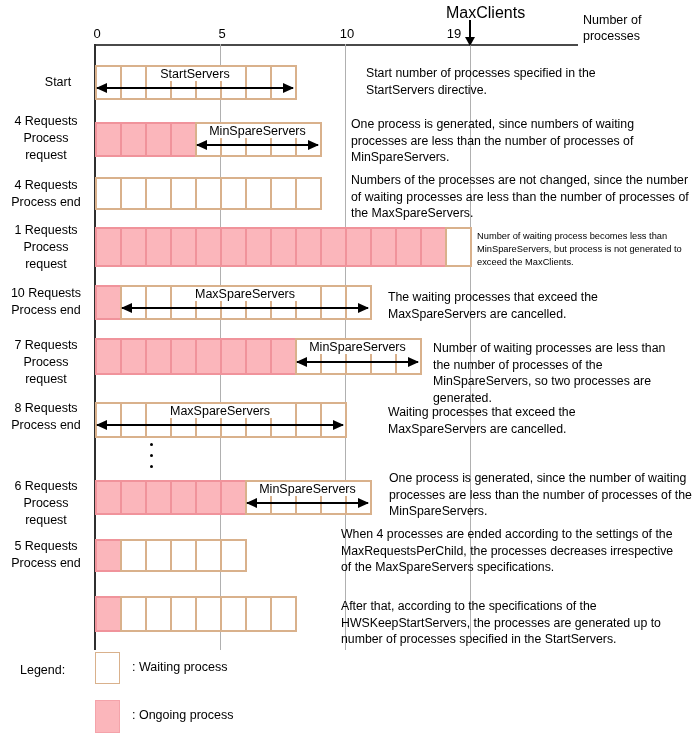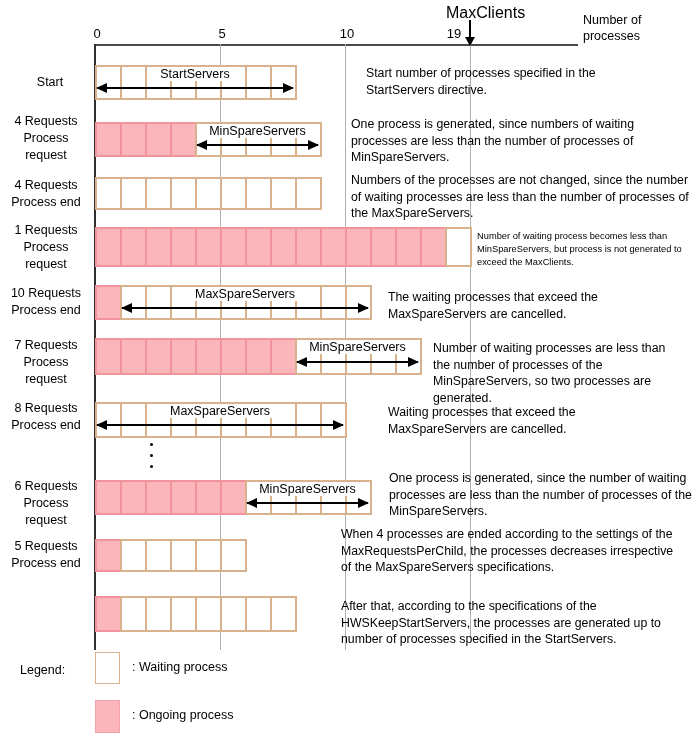--- a/index.html
+++ b/index.html
@@ -57,21 +57,21 @@
 
   <div id="mount">
       <div class="gridline dark" style="left: 94px; top: 44px; height: 606px;"></div>
       <div class="tick" style="left: 97px; top: 26px;">0</div>
       <div class="gridline" style="left: 220px; top: 44px; height: 606px;"></div>
       <div class="tick" style="left: 222px; top: 26px;">5</div>
       <div class="gridline" style="left: 345px; top: 44px; height: 606px;"></div>
       <div class="tick" style="left: 347px; top: 26px; text-align: right;">10</div>
       <div class="gridline" style="left: 470px; top: 44px; height: 594px;"></div>
       <div class="tick" style="left: 454px; top: 26px;">19</div>
-      <div class="row-label" style="left: 4px; top: 74px;">
+      <div class="row-label" style="left: 12px; top: 74px;">
         <div>Start</div>
       </div>
       <div class="rowboxes" style="left: 95px; top: 65px; width: 202px; height: 35px;">
         <div class="cell waiting" style="left: 0px; width: 27px;"></div>
         <div class="cell waiting" style="left: 25px; width: 27px;"></div>
         <div class="cell waiting" style="left: 50px; width: 27px;"></div>
         <div class="cell waiting" style="left: 75px; width: 27px;"></div>
         <div class="cell waiting" style="left: 100px; width: 27px;"></div>
         <div class="cell waiting" style="left: 125px; width: 27px;"></div>
         <div class="cell waiting" style="left: 150px; width: 27px;"></div>

